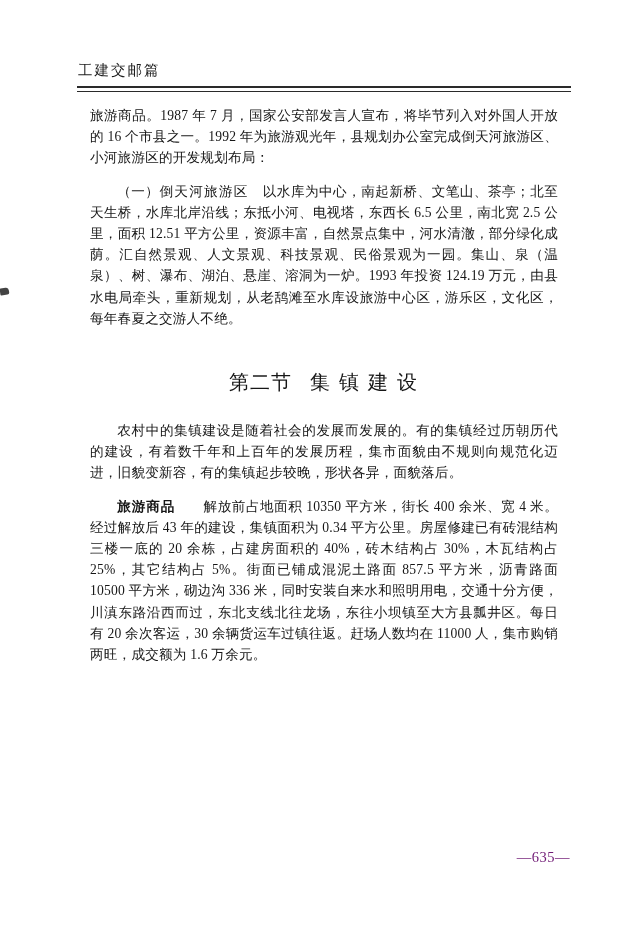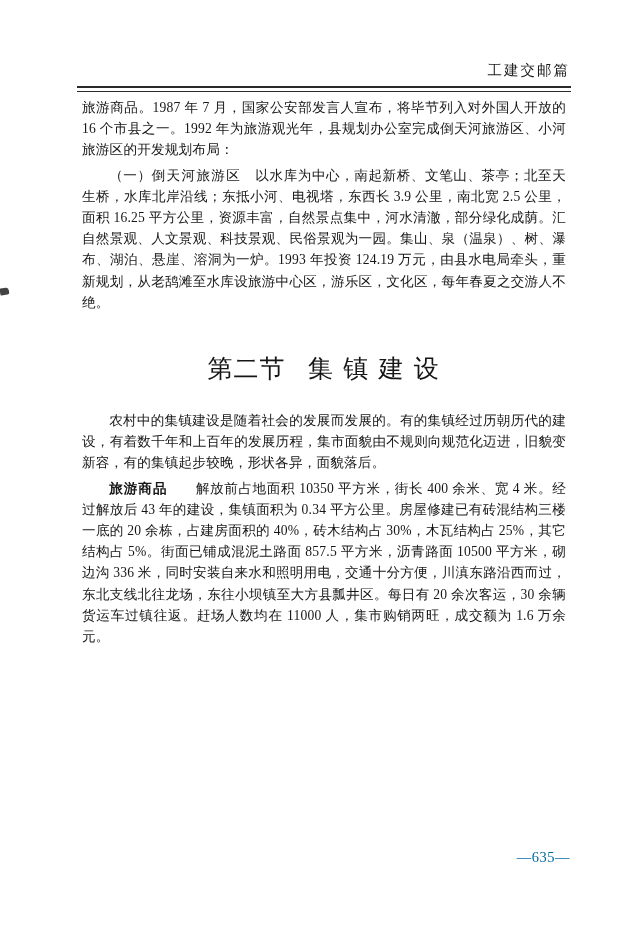--- a/index.html
+++ b/index.html
@@ -14,21 +14,21 @@
     background: #ffffff;
     overflow: hidden;
     font-family: "Liberation Serif", "DejaVu Serif", serif;
     color: #161616;
   }
   .running-head {
     position: absolute;
     top: 61px;
     left: 78px;
     width: 492px;
-    text-align: right;
+    text-align: left;
     font-size: 14.5px;
     letter-spacing: 2px;
     color: #1b1b1b;
   }
   .header-rule {
     position: absolute;
     top: 86px;
     left: 77px;
     width: 494px;
     height: 3px;
@@ -40,55 +40,55 @@
     top: 93px;
     left: 78px;
     width: 492px;
     font-size: 13.6px;
     line-height: 21.2px;
     text-align: justify;
     text-justify: inter-ideograph;
     letter-spacing: 0.2px;
   }
   .para {
-    margin: 4px;
+    margin: 12px;
   }
   .para.indent {
     text-indent: 2em;
   }
   .seg-kai {
     letter-spacing: 1px;
   }
   .seg-bold {
     font-weight: bold;
     letter-spacing: 0.6px;
   }
   .section-heading {
     margin: 41px 0 26px 0;
     text-align: center;
-    font-size: 25px;
+    font-size: 20px;
     font-weight: 500;
     letter-spacing: 1px;
     line-height: 1.2;
   }
   .section-heading .heading-number {
     margin-right: 0.9em;
   }
   .section-heading .heading-title {
     letter-spacing: 2px;
   }
   .page-number {
     position: absolute;
     top: 849px;
     left: 78px;
     width: 492px;
     text-align: right;
     font-size: 14.5px;
     letter-spacing: 0.5px;
-    color: #0369a1;
+    color: #701a75;
   }
   .ink-mark {
     position: absolute;
     top: 288px;
     left: 0px;
     width: 9px;
     height: 7px;
     background: #2f2f2f;
     border-radius: 1px 3px 2px 1px;
     transform: rotate(-8deg);
@@ -96,20 +96,20 @@
   }
 </style>
 </head>
 <body>
 
 <div class="page">
   <div class="running-head">工建交邮篇</div>
   <div class="header-rule"></div>
   <div class="page-body">
       <p class="para"><span>旅游商品。1987 年 7 月，国家公安部发言人宣布，将毕节列入对外国人开放的 16 个市县之一。1992 年为旅游观光年，县规划办公室完成倒天河旅游区、小河旅游区的开发规划布局：</span></p>
-      <p class="para indent"><span>（一）</span><span class="seg-kai">倒天河旅游区</span><span>　以水库为中心，南起新桥、文笔山、茶亭；北至天生桥，水库北岸沿线；东抵小河、电视塔，东西长 3.9 公里，南北宽 2.5 公里，面积 16.25 平方公里，资源丰富，自然景点集中，河水清澈，部分绿化成荫。汇自然景观、人文景观、科技景观、民俗景观为一园。集山、泉（温泉）、树、瀑布、湖泊、悬崖、溶洞为一炉。1993 年投资 124.19 万元，由县水电局牵头，重新规划，从老鸹滩至水库设旅游中心区，游乐区，文化区，每年春夏之交游人不绝。</span></p>
+      <p class="para indent"><span>（一）</span><span class="seg-kai">倒天河旅游区</span><span>　以水库为中心，南起新桥、文笔山、茶亭；北至天生桥，水库北岸沿线；东抵小河、电视塔，东西长 6.5 公里，南北宽 2.5 公里，面积 12.51 平方公里，资源丰富，自然景点集中，河水清澈，部分绿化成荫。汇自然景观、人文景观、科技景观、民俗景观为一园。集山、泉（温泉）、树、瀑布、湖泊、悬崖、溶洞为一炉。1993 年投资 124.19 万元，由县水电局牵头，重新规划，从老鸹滩至水库设旅游中心区，游乐区，文化区，每年春夏之交游人不绝。</span></p>
       <h2 class="section-heading"><span class="heading-number">第二节</span><span class="heading-title">集 镇 建 设</span></h2>
       <p class="para indent"><span>农村中的集镇建设是随着社会的发展而发展的。有的集镇经过历朝历代的建设，有着数千年和上百年的发展历程，集市面貌由不规则向规范化迈进，旧貌变新容，有的集镇起步较晚，形状各异，面貌落后。</span></p>
       <p class="para indent"><span class="seg-bold">旅游商品</span><span>　　解放前占地面积 10350 平方米，街长 400 余米、宽 4 米。经过解放后 43 年的建设，集镇面积为 0.34 平方公里。房屋修建已有砖混结构三楼一底的 20 余栋，占建房面积的 40%，砖木结构占 30%，木瓦结构占 25%，其它结构占 5%。街面已铺成混泥土路面 857.5 平方米，沥青路面 10500 平方米，砌边沟 336 米，同时安装自来水和照明用电，交通十分方便，川滇东路沿西而过，东北支线北往龙场，东往小坝镇至大方县瓢井区。每日有 20 余次客运，30 余辆货运车过镇往返。赶场人数均在 11000 人，集市购销两旺，成交额为 1.6 万余元。</span></p>
     </div>
   <div class="page-number">—635—</div>
   <div class="ink-mark"></div>
 </div>
 
 </body></html>

